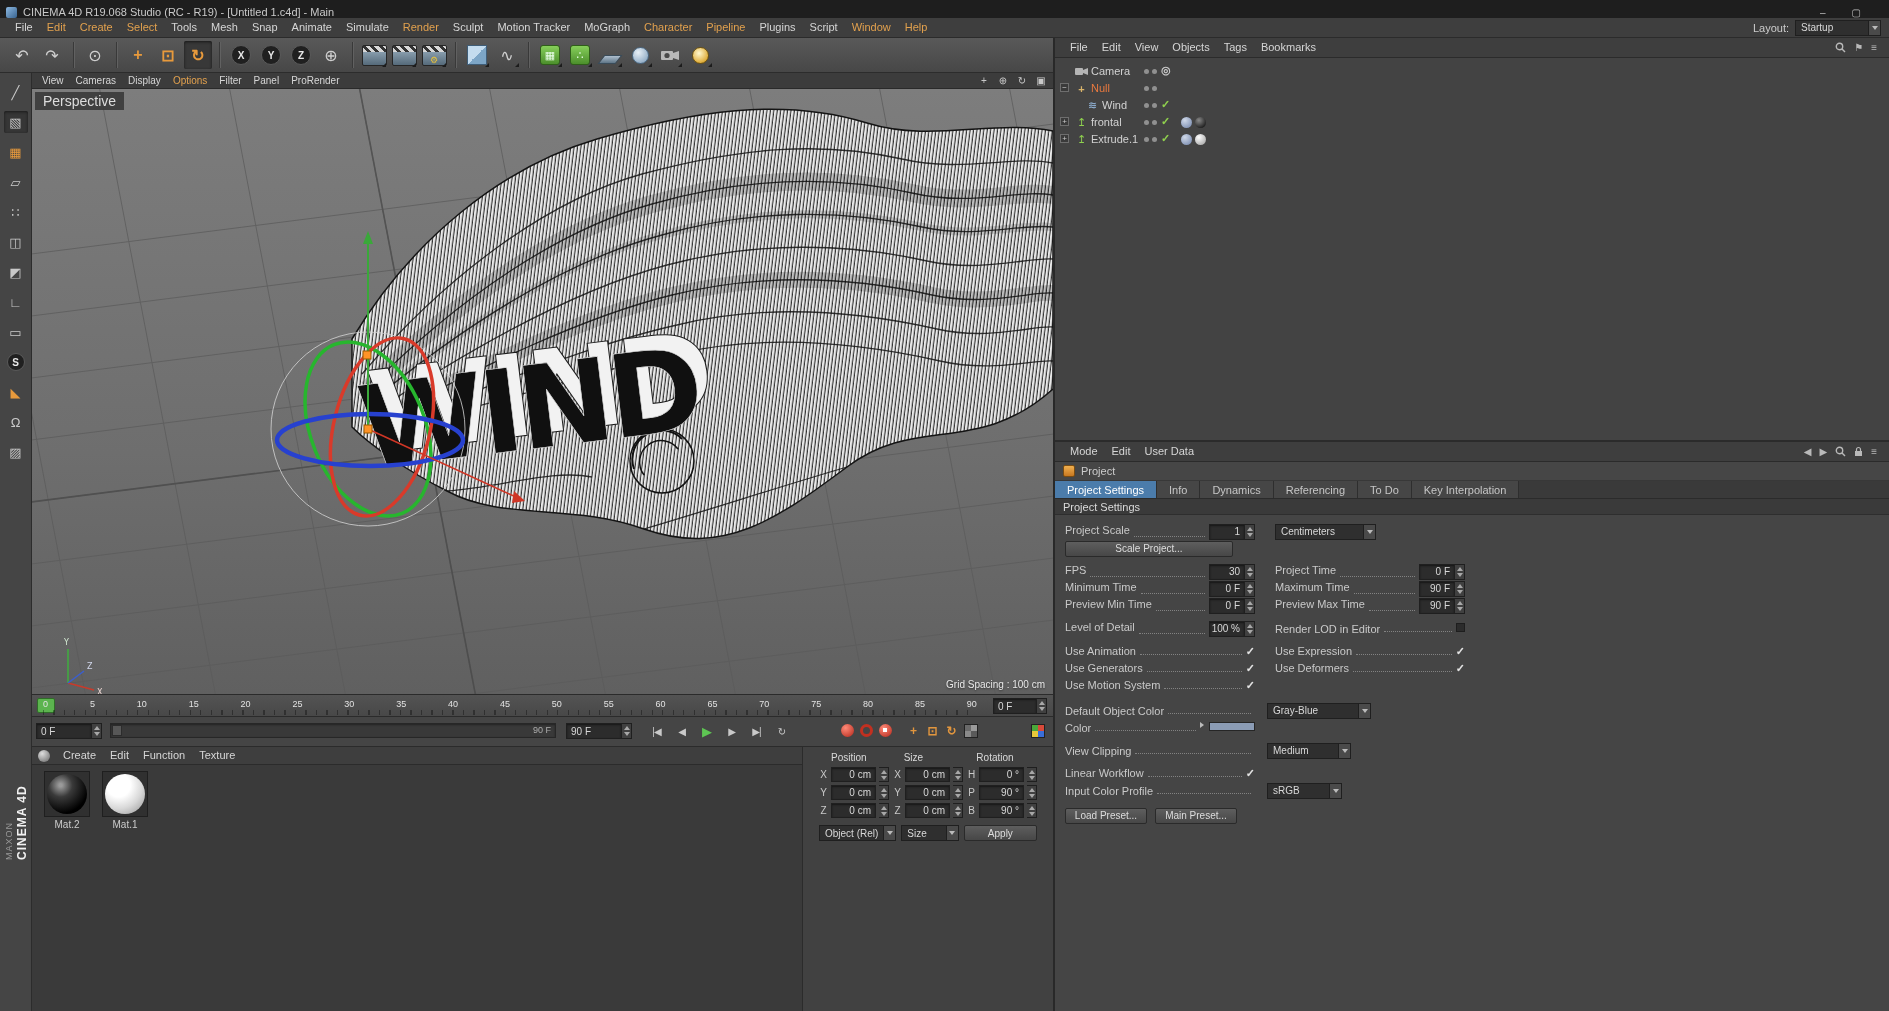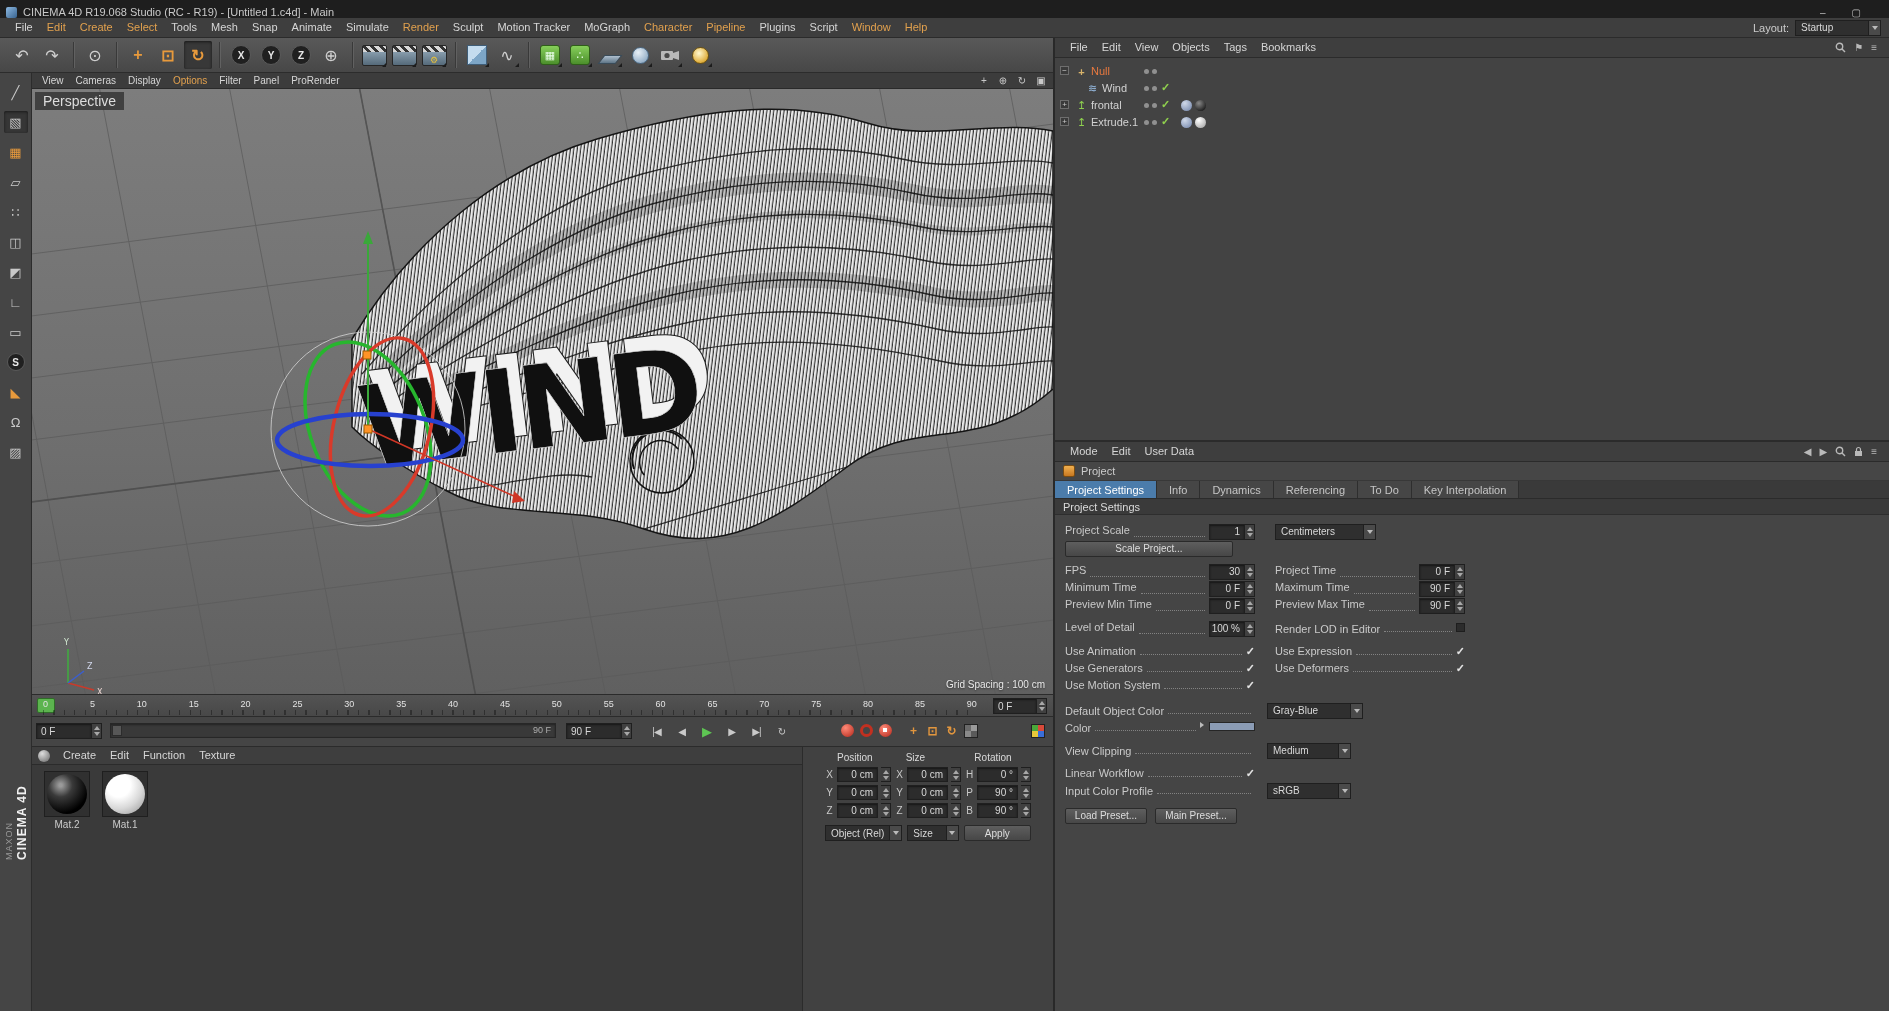--- a/index.html
+++ b/index.html
@@ -96,21 +96,21 @@
   .msphere{width:12px;height:12px;border-radius:50%;background:radial-gradient(circle at 35% 30%,#ddd,#666);margin-right:4px}
   .mats{display:flex;gap:8px;padding:6px 10px}
   .mat{width:50px;text-align:center}
   .mthumb{width:46px;height:46px;margin:0 auto;background:#303030;border:1px solid #1f1f1f;display:flex;align-items:center;justify-content:center}
   .sph{width:40px;height:40px;border-radius:50%}
   .sph.black{background:radial-gradient(circle at 34% 28%,#9a9a9a 0 4%,#3a3a3a 30%,#000 72%)}
   .sph.white{background:radial-gradient(circle at 34% 28%,#ffffff 0 30%,#d8d8d8 60%,#8f8f8f)}
   .mlabel{font-size:10px;color:#ccc;margin-top:2px}
 
   
-  .coords{position:absolute;left:802px;top:746px;width:251px;bottom:0;background:#414141;border-top:1px solid #2b2b2b;border-left:1px solid #2b2b2b;padding:5px 22px}
+  .coords{position:absolute;left:802px;top:746px;width:251px;bottom:0;background:#414141;border-top:1px solid #2b2b2b;border-left:1px solid #2b2b2b;padding:5px 16px}
   .chead{display:flex;margin-bottom:4px}
   .chead span{flex:1;font-size:10px;color:#dadada;padding-left:12px}
   .cgrid{display:flex;gap:4px}
   .ccol{flex:1;display:flex;flex-direction:column;gap:3px}
   .crow{display:flex;align-items:center;gap:3px}
   .caxis{width:9px;font-size:10px;color:#c9c9c9;text-align:center}
   .crow .fld{flex:1;justify-content:flex-end;height:15px}
   .crow .stp{height:15px}
   .cbottom{display:flex;gap:5px;margin-top:7px}
 
@@ -619,20 +619,34 @@
         <div class="paneicons">
           <svg width="11" height="11">
               <circle cx="4.5" cy="4.5" r="3.2" fill="none" stroke="#b9b9b9" stroke-width="1.4"></circle>
               <line x1="7" y1="7" x2="10" y2="10" stroke="#b9b9b9" stroke-width="1.4"></line>
             </svg>
           <span>⚑</span>
           <span>≡</span>
         </div>
       </div>
       <div class="omtree">
+        <div class="orow">
+          <span class="oicon">
+              <svg width="13" height="11">
+                <rect x="0" y="2" width="8" height="7" rx="1" fill="#b5b5b5"></rect>
+                <polygon points="8,4 13,2 13,9 8,7" fill="#b5b5b5"></polygon>
+              </svg>
+            </span>
+          <span class="oname">Camera</span>
+          <span class="odots">
+              <i></i>
+              <i></i>
+            </span>
+          <span class="ocheck" style="color:#c9c9c9">◎</span>
+        </div>
         <div class="orow sel">
           <span class="oexp">−</span>
           <span class="oicon" style="color:#d8b36a;font-weight:bold">+</span>
           <span class="oname">Null</span>
           <span class="odots">
               <i></i>
               <i></i>
             </span>
         </div>
         <div class="orow">
@@ -854,21 +868,21 @@
               <span class="lead"></span>
               <span class="ck">✓</span>
             </div>
         </div>
         <div class="sp8"></div>
         <div class="arow">
           <div class="acol">
               <span class="albl">Default Object Color</span>
               <span class="lead"></span>
             </div>
-          <span class="dd" style="width:96px;margin-left:-8px">
+          <span class="dd" style="width:104px;margin-left:-8px">
               <span class="ddv">Gray-Blue</span>
               <span class="ddb">
                 <i></i>
               </span>
             </span>
         </div>
         <div class="arow">
           <div class="acol">
               <span class="albl">Color</span>
               <span class="lead"></span>
@@ -895,21 +909,21 @@
               <span class="albl">Linear Workflow</span>
               <span class="lead"></span>
               <span class="ck">✓</span>
             </div>
         </div>
         <div class="arow">
           <div class="acol">
               <span class="albl">Input Color Profile</span>
               <span class="lead"></span>
             </div>
-          <span class="dd" style="width:84px;margin-left:-8px">
+          <span class="dd" style="width:75px;margin-left:-8px">
               <span class="ddv">sRGB</span>
               <span class="ddb">
                 <i></i>
               </span>
             </span>
         </div>
         <div class="sp8"></div>
         <div class="arow" style="gap:8px">
           <span class="btn" style="width:82px">Load Preset...</span>
           <span class="btn" style="width:82px">Main Preset...</span>

